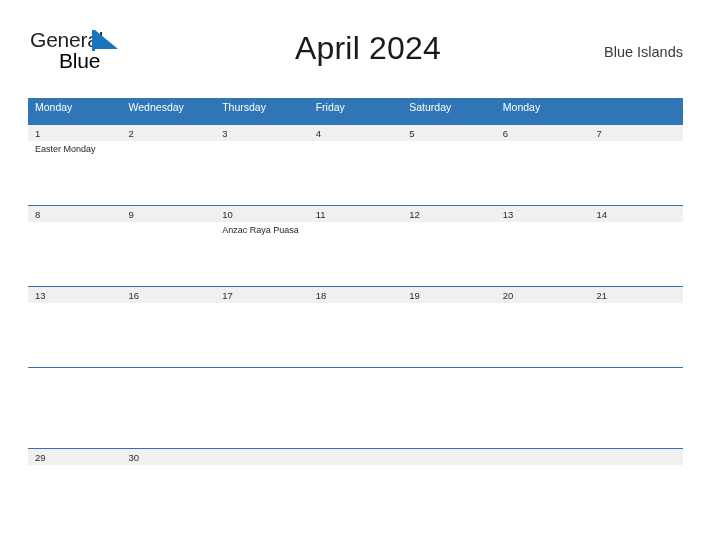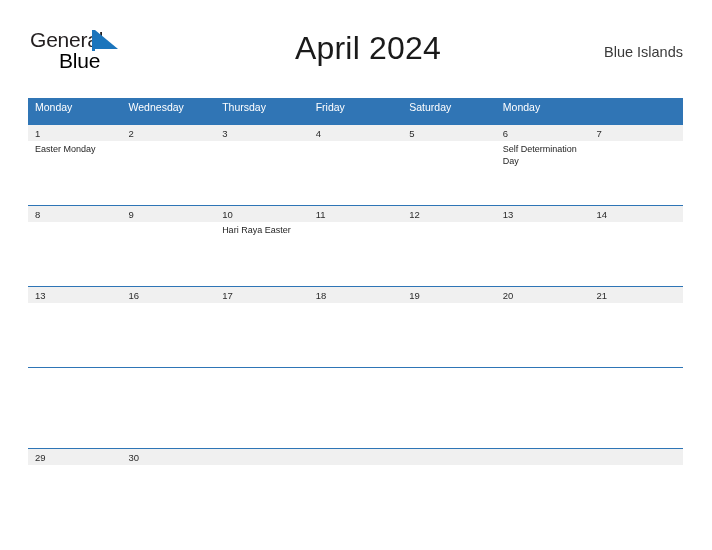--- a/index.html
+++ b/index.html
@@ -201,39 +201,38 @@
         <div class="num-cell">5</div>
         <div class="num-cell">6</div>
         <div class="num-cell">7</div>
       </div>
       <div class="events-band">
         <div class="event-cell">Easter Monday</div>
         <div class="event-cell"></div>
         <div class="event-cell"></div>
         <div class="event-cell"></div>
         <div class="event-cell"></div>
-        <div class="event-cell">Self Determination Day</div>
         <div class="event-cell"></div>
       </div>
     </div>
 
     <div class="week-row">
       <div class="numbers-band">
         <div class="num-cell">8</div>
         <div class="num-cell">9</div>
         <div class="num-cell">10</div>
         <div class="num-cell">11</div>
         <div class="num-cell">12</div>
         <div class="num-cell">13</div>
         <div class="num-cell">14</div>
       </div>
       <div class="events-band">
         <div class="event-cell"></div>
         <div class="event-cell"></div>
-        <div class="event-cell">Hari Raya Easter</div>
+        <div class="event-cell">Anzac Raya Puasa</div>
         <div class="event-cell"></div>
         <div class="event-cell"></div>
         <div class="event-cell"></div>
         <div class="event-cell"></div>
       </div>
     </div>
 
     <div class="week-row">
       <div class="numbers-band">
         <div class="num-cell">13</div>

